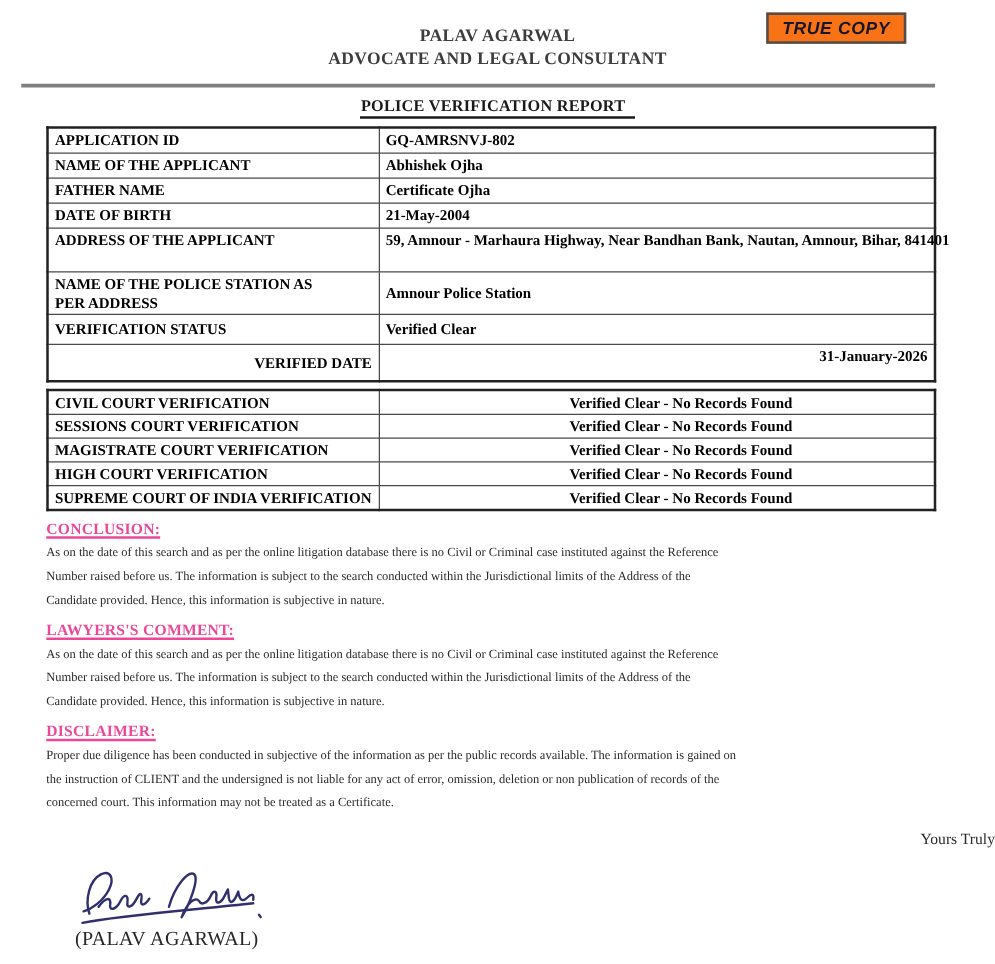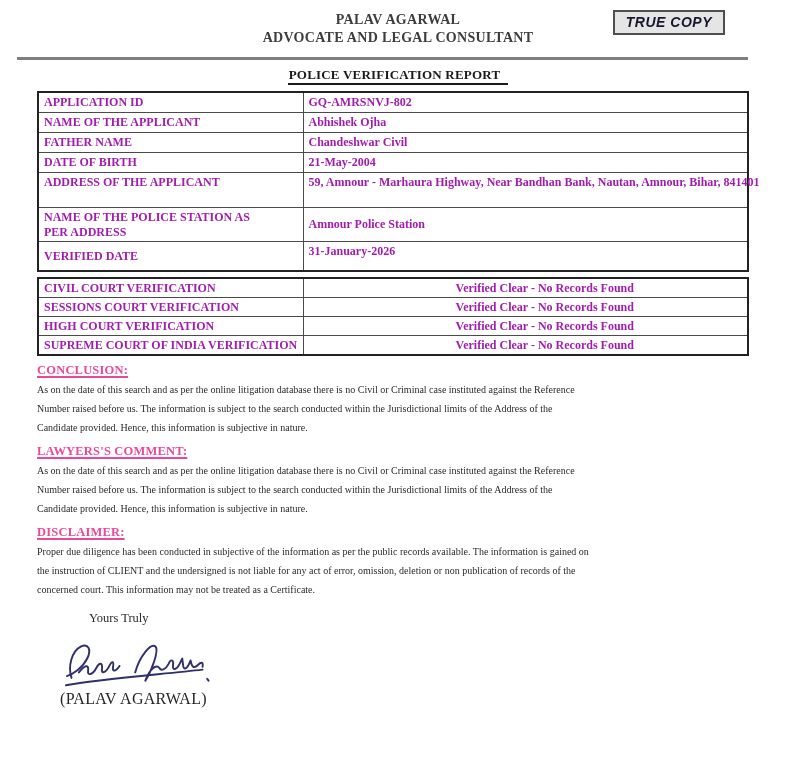--- a/index.html
+++ b/index.html
@@ -5,56 +5,56 @@
   html,body{margin:0;padding:0;background:#fff;}
   .page{
     position:relative;
     width:796px;height:771px;
     background:#ffffff;
     font-family:"Liberation Serif", serif;
     color:#262626;
     overflow:hidden;
   }
   
-  .letterhead{padding-top:11px;text-align:center;font-weight:bold;
+  .letterhead{padding-top:21px;text-align:center;font-weight:bold;
     font-size:14px;line-height:18px;color:#3d3d3d;letter-spacing:.3px;}
   .stamp{
     position:absolute;top:10px;right:71px;
     border:2px solid #4f4f4f;padding:2px 11px 3px 11px;
     font-family:"Liberation Sans", sans-serif;
     font-style:italic;font-weight:bold;font-size:14px;color:#16162e;
-    letter-spacing:.5px;background:#e5e5e5;
+    letter-spacing:.5px;background:#f97316;
   }
   .rule{height:3px;background:#7f7f7f;margin:10px 48px 0 17px;}
   .doc-title{margin-top:7px;text-align:center;font-size:13px;font-weight:bold;color:#1a1a1a;}
   .doc-title span{border-bottom:2px solid #1a1a1a;padding:0 8px 1px 1px;letter-spacing:.2px;}
   
   table{border-collapse:collapse;table-layout:fixed;width:710px;margin-left:37px;
-    font-size:12px;color:#a21caf;}
+    font-size:12px;color:#000000;}
   table{border:2px solid #222;}
   td,th{border:1px solid #4a4a4a;padding:1px 5px;vertical-align:middle;}
   .t1{margin-top:8px;}
   .t2{margin-top:5px;}
   col.c1{width:265px;} col.c2{width:445px;}
   td.lbl{font-weight:bold;}
   td.val{font-weight:bold;white-space:nowrap;overflow:visible;}
-  tr.r19 td{height:17px;} tr.r33 td{height:31px;} tr.r23 td{height:21px;} tr.r27 td{height:25px;}
+  tr.r19 td{height:17px;} tr.r33 td{height:31px;} tr.r23 td{height:21px;} tr.r27 td{height:25px;text-align:right;}
   td.vtop{vertical-align:top;padding-top:2px;}
   .narrow{display:inline-block;max-width:232px;line-height:15px;}
   th.banner{font-size:12.5px;font-weight:bold;text-align:center;height:15px;letter-spacing:.2px;}
   tr.r18 td{height:16px;}
   td.center{text-align:center;padding-left:44px;}
   
   .section{margin:7px 30px 0 37px;}
   .sec-h{font-size:12.5px;font-weight:bold;color:#ec4899;
     text-decoration:underline;text-underline-offset:2px;text-decoration-thickness:1.5px;
     margin-bottom:2px;letter-spacing:.2px;}
   .pline{font-size:10px;line-height:19px;white-space:nowrap;color:#2a2a2a;}
   
-  .salutation{margin:12px 0 15px 89px;font-size:12.5px;color:#2a2a2a;}
+  .salutation{margin:12px 0 15px 89px;font-size:12.5px;color:#2a2a2a;text-align:right;}
   .sig-wrap{margin:2px 0 0 50px;height:48px;}
   .signed-by{margin:1px 0 0 60px;font-size:16px;color:#262626;letter-spacing:.3px;}
 </style>
 </head>
 <body>
 
 <div class="page">
 
   <div class="letterhead">
     <div>PALAV AGARWAL</div>
@@ -77,55 +77,63 @@
         <tr class="r19">
       <td class="lbl">APPLICATION ID</td>
       <td class="val">GQ-AMRSNVJ-802</td>
     </tr>
     <tr class="r19">
       <td class="lbl">NAME OF THE APPLICANT</td>
       <td class="val">Abhishek Ojha</td>
     </tr>
     <tr class="r19">
       <td class="lbl">FATHER NAME</td>
-      <td class="val">Chandeshwar Civil</td>
+      <td class="val">Certificate Ojha</td>
     </tr>
     <tr class="r19">
       <td class="lbl">DATE OF BIRTH</td>
       <td class="val">21-May-2004</td>
     </tr>
     <tr class="r33">
       <td class="lbl vtop">ADDRESS OF THE APPLICANT</td>
       <td class="val vtop">59, Amnour - Marhaura Highway, Near Bandhan Bank, Nautan, Amnour, Bihar, 841401</td>
     </tr>
     <tr class="r33">
       <td class="lbl">
         <span class="narrow">NAME OF THE POLICE STATION AS PER ADDRESS</span>
       </td>
       <td class="val">Amnour Police Station</td>
+    </tr>
+    <tr class="r23">
+      <td class="lbl">VERIFICATION STATUS</td>
+      <td class="val">Verified Clear</td>
     </tr>
     <tr class="r27">
       <td class="lbl">VERIFIED DATE</td>
       <td class="val vtop">31-January-2026</td>
     </tr>
   </tbody>
     </table>
 
   <table class="t2">
     <colgroup>
         <col class="c1">
         <col class="c2">
       </colgroup>
     <tbody>
     <tr class="r18">
       <td class="lbl">CIVIL COURT VERIFICATION</td>
       <td class="val center">Verified Clear - No Records Found</td>
     </tr>
     <tr class="r18">
       <td class="lbl">SESSIONS COURT VERIFICATION</td>
+      <td class="val center">Verified Clear - No Records Found</td>
+    </tr>
+    <tr class="r18">
+      <td class="lbl">MAGISTRATE COURT VERIFICATION</td>
       <td class="val center">Verified Clear - No Records Found</td>
     </tr>
     <tr class="r18">
       <td class="lbl">HIGH COURT VERIFICATION</td>
       <td class="val center">Verified Clear - No Records Found</td>
     </tr>
     <tr class="r18">
       <td class="lbl">SUPREME COURT OF INDIA VERIFICATION</td>
       <td class="val center">Verified Clear - No Records Found</td>
     </tr>

